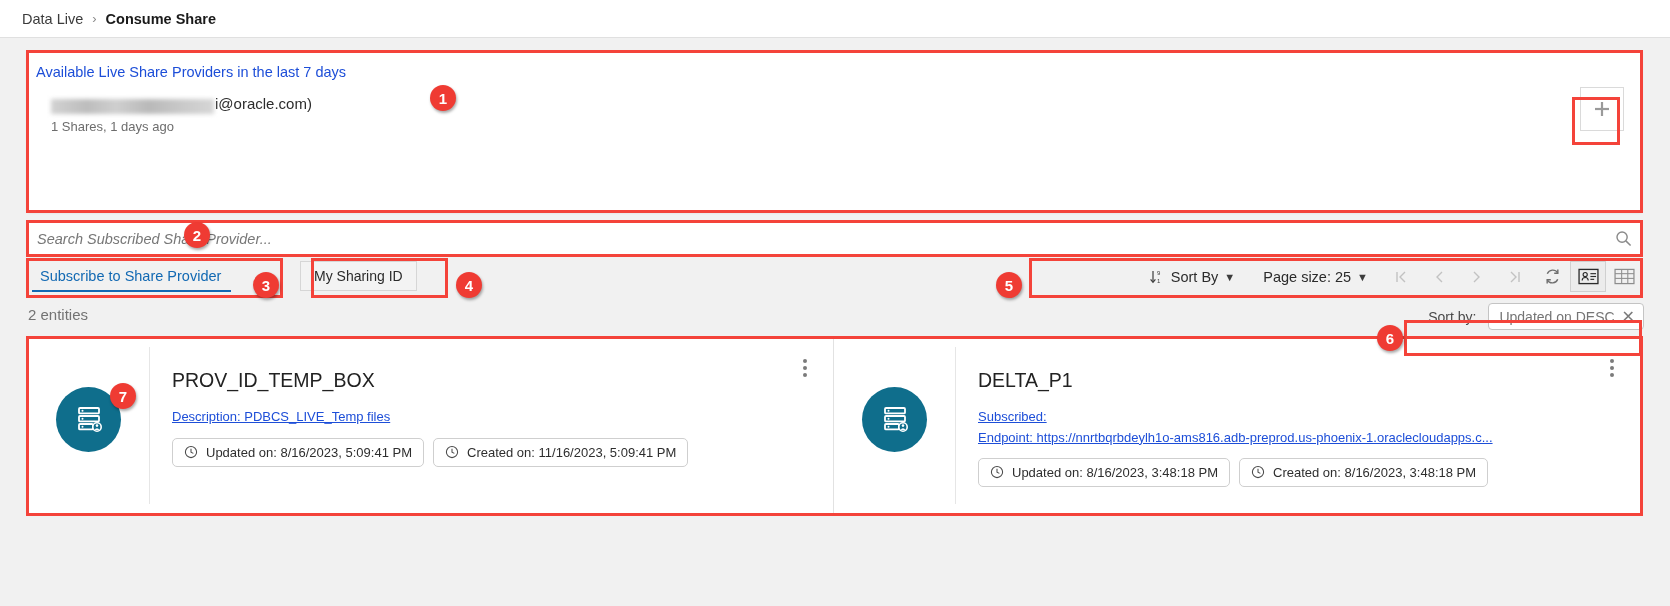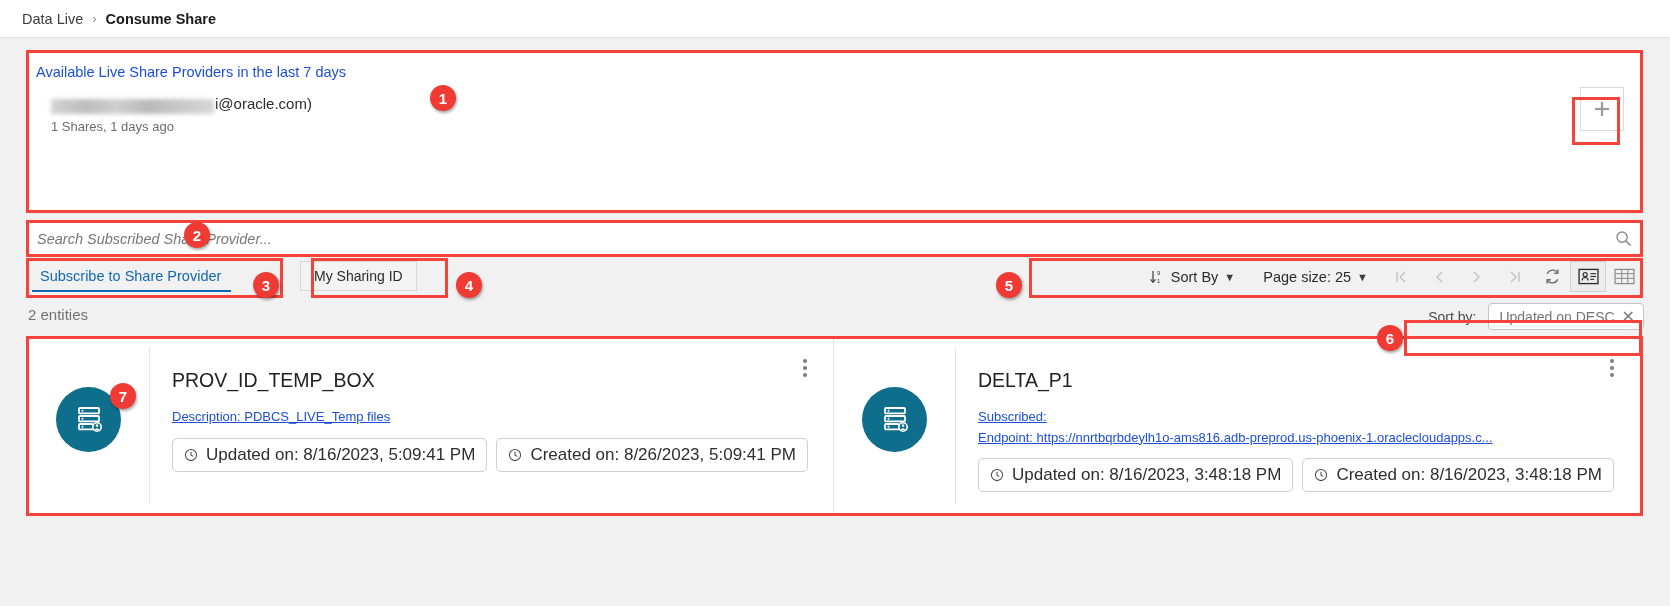--- a/index.html
+++ b/index.html
@@ -203,24 +203,24 @@
   }
   .card-desc {
     font-size: 13px; color: #1d4ed8;
     line-height: 1.5;
     margin-bottom: 11px;
     max-width: 640px;
     white-space: nowrap; overflow: hidden; text-overflow: ellipsis; text-decoration: underline;
   }
   .chips { display: flex; gap: 9px; }
   .time-chip {
-    display: flex; align-items: center; gap: 8px;
+    display: flex; align-items: flex-start; gap: 8px;
     border: 1px solid #cfcfcf; border-radius: 5px;
     padding: 6px 11px;
-    font-size: 17px; color: #2e2e2e;
+    font-size: 13px; color: #2e2e2e;
     background: #fff;
     white-space: nowrap;
   }
   .kebab {
     position: absolute; right: 26px; top: 12px;
     display: flex; flex-direction: column; gap: 3px; align-items: center;
   }
   .kebab i { width: 4px; height: 4px; border-radius: 50%; background: #7b7b7b; display:block; }
 </style>
 </head>
@@ -372,21 +372,21 @@
               <circle cx="8" cy="8" r="6.4" fill="none" stroke="#4a4a4a" stroke-width="1.2"></circle>
               <polyline points="8,4.3 8,8.2 10.7,9.6" fill="none" stroke="#4a4a4a" stroke-width="1.2"></polyline>
             </svg>
             <span>Updated on: 8/16/2023, 5:09:41 PM</span>
           </span>
           <span class="time-chip">
             <svg width="14" height="14" viewBox="0 0 16 16">
               <circle cx="8" cy="8" r="6.4" fill="none" stroke="#4a4a4a" stroke-width="1.2"></circle>
               <polyline points="8,4.3 8,8.2 10.7,9.6" fill="none" stroke="#4a4a4a" stroke-width="1.2"></polyline>
             </svg>
-            <span>Created on: 8/26/2023, 5:09:41 PM</span>
+            <span>Created on: 11/16/2023, 5:09:41 PM</span>
           </span>
         </div>
         <div class="kebab">
             <i></i>
             <i></i>
             <i></i>
           </div>
       </div>
     </div>
 

